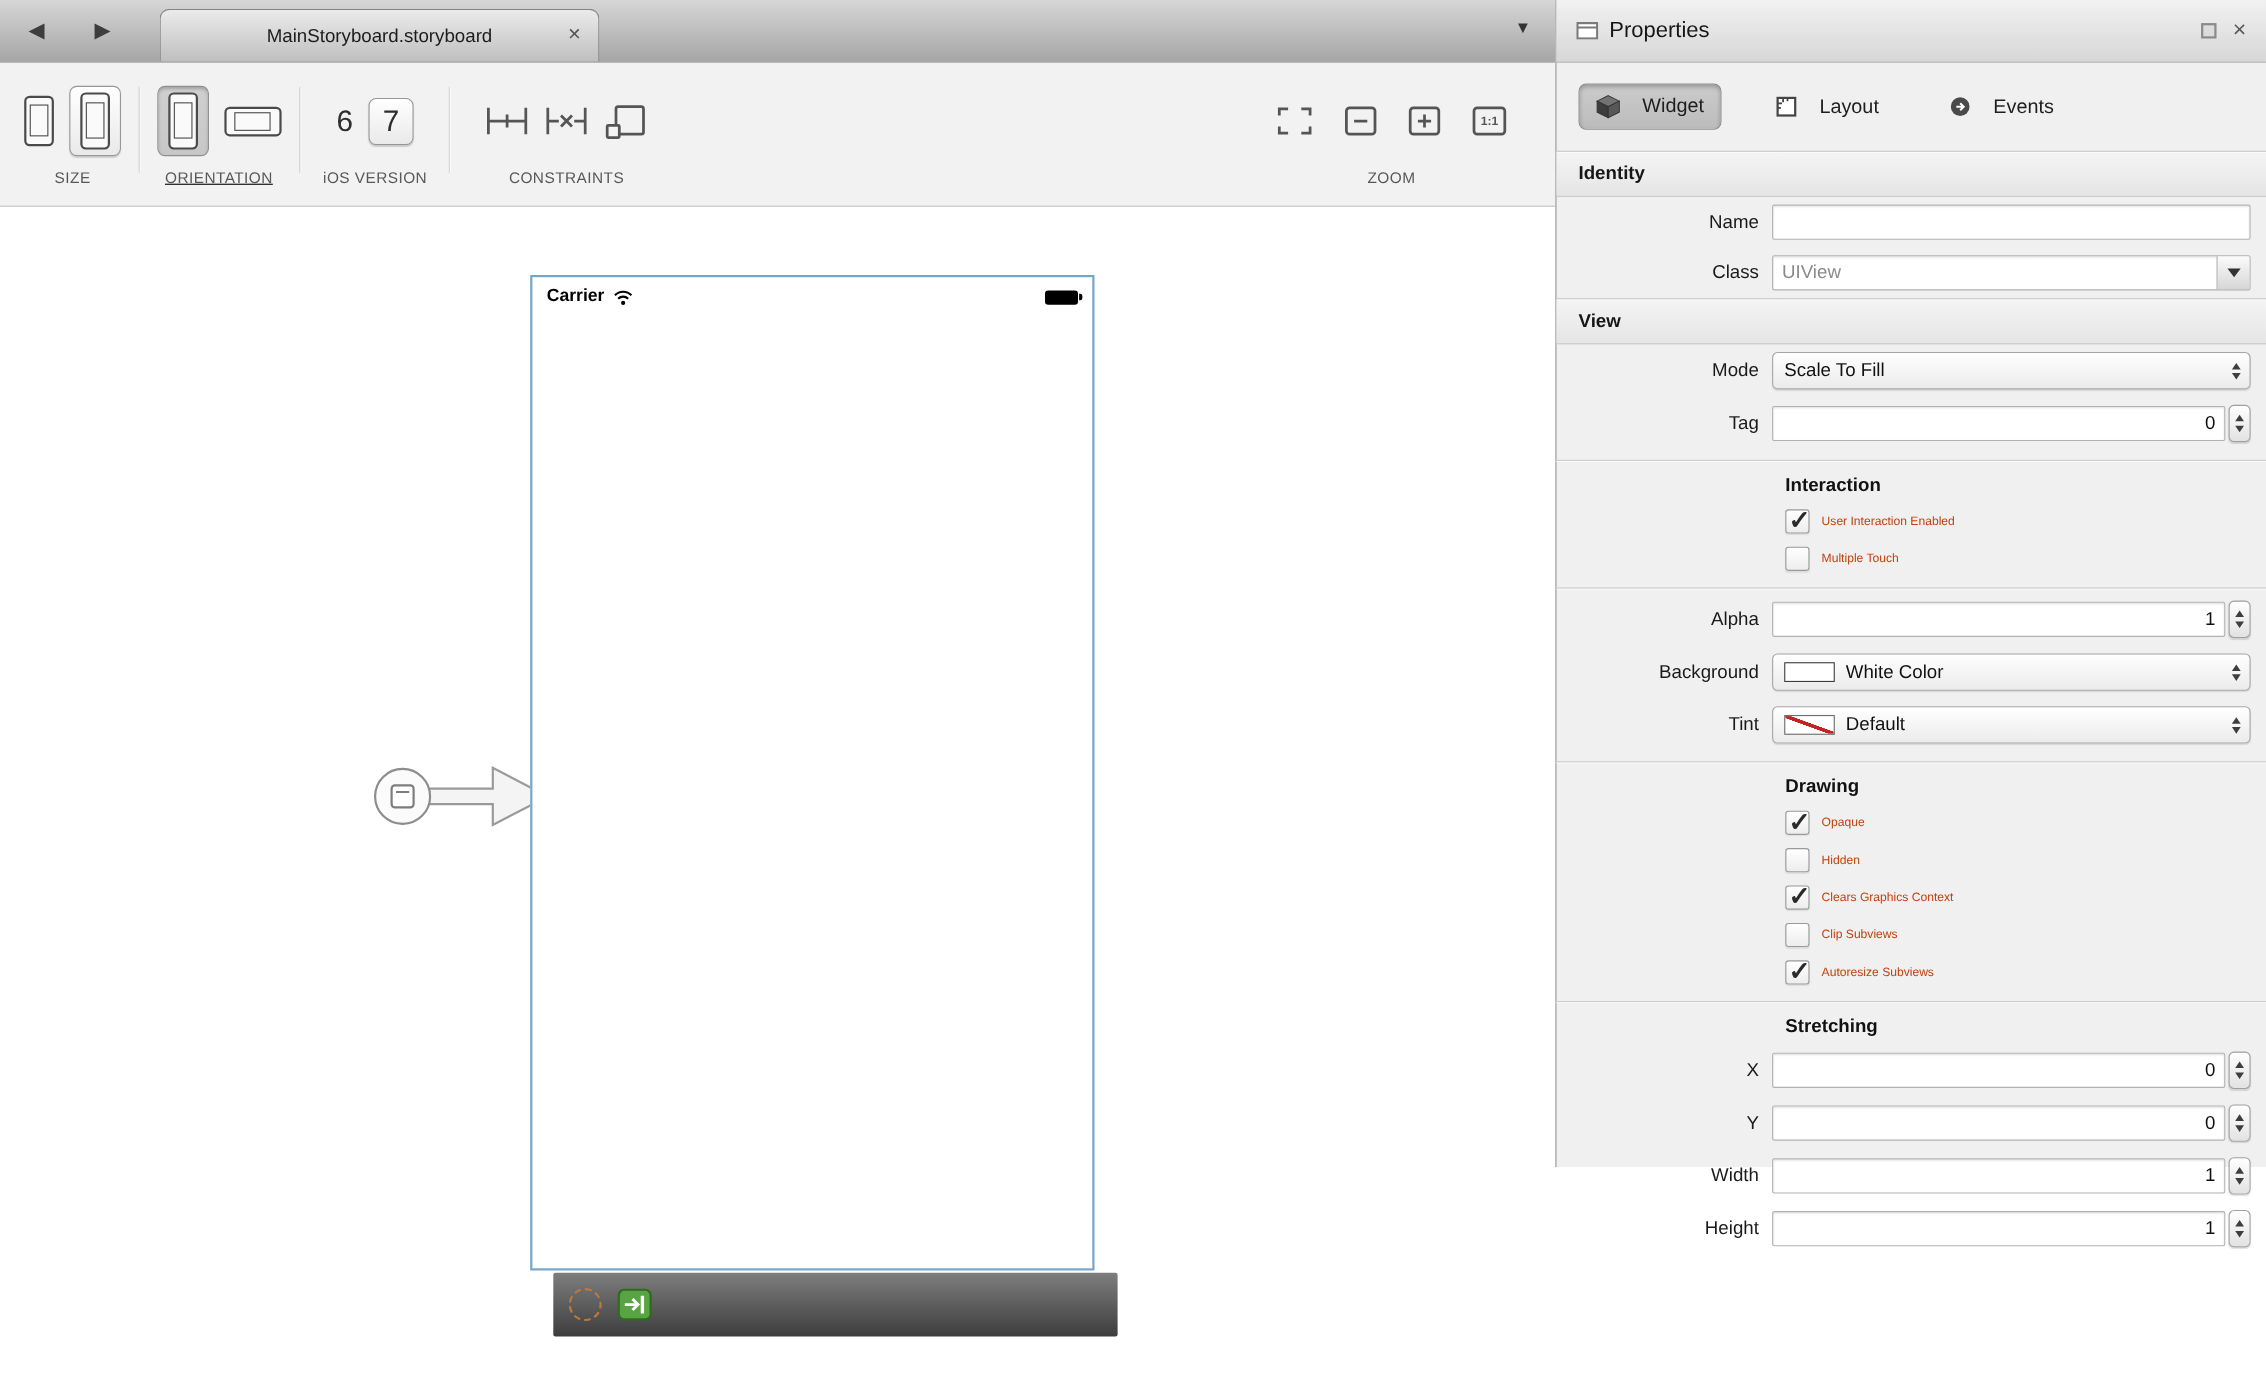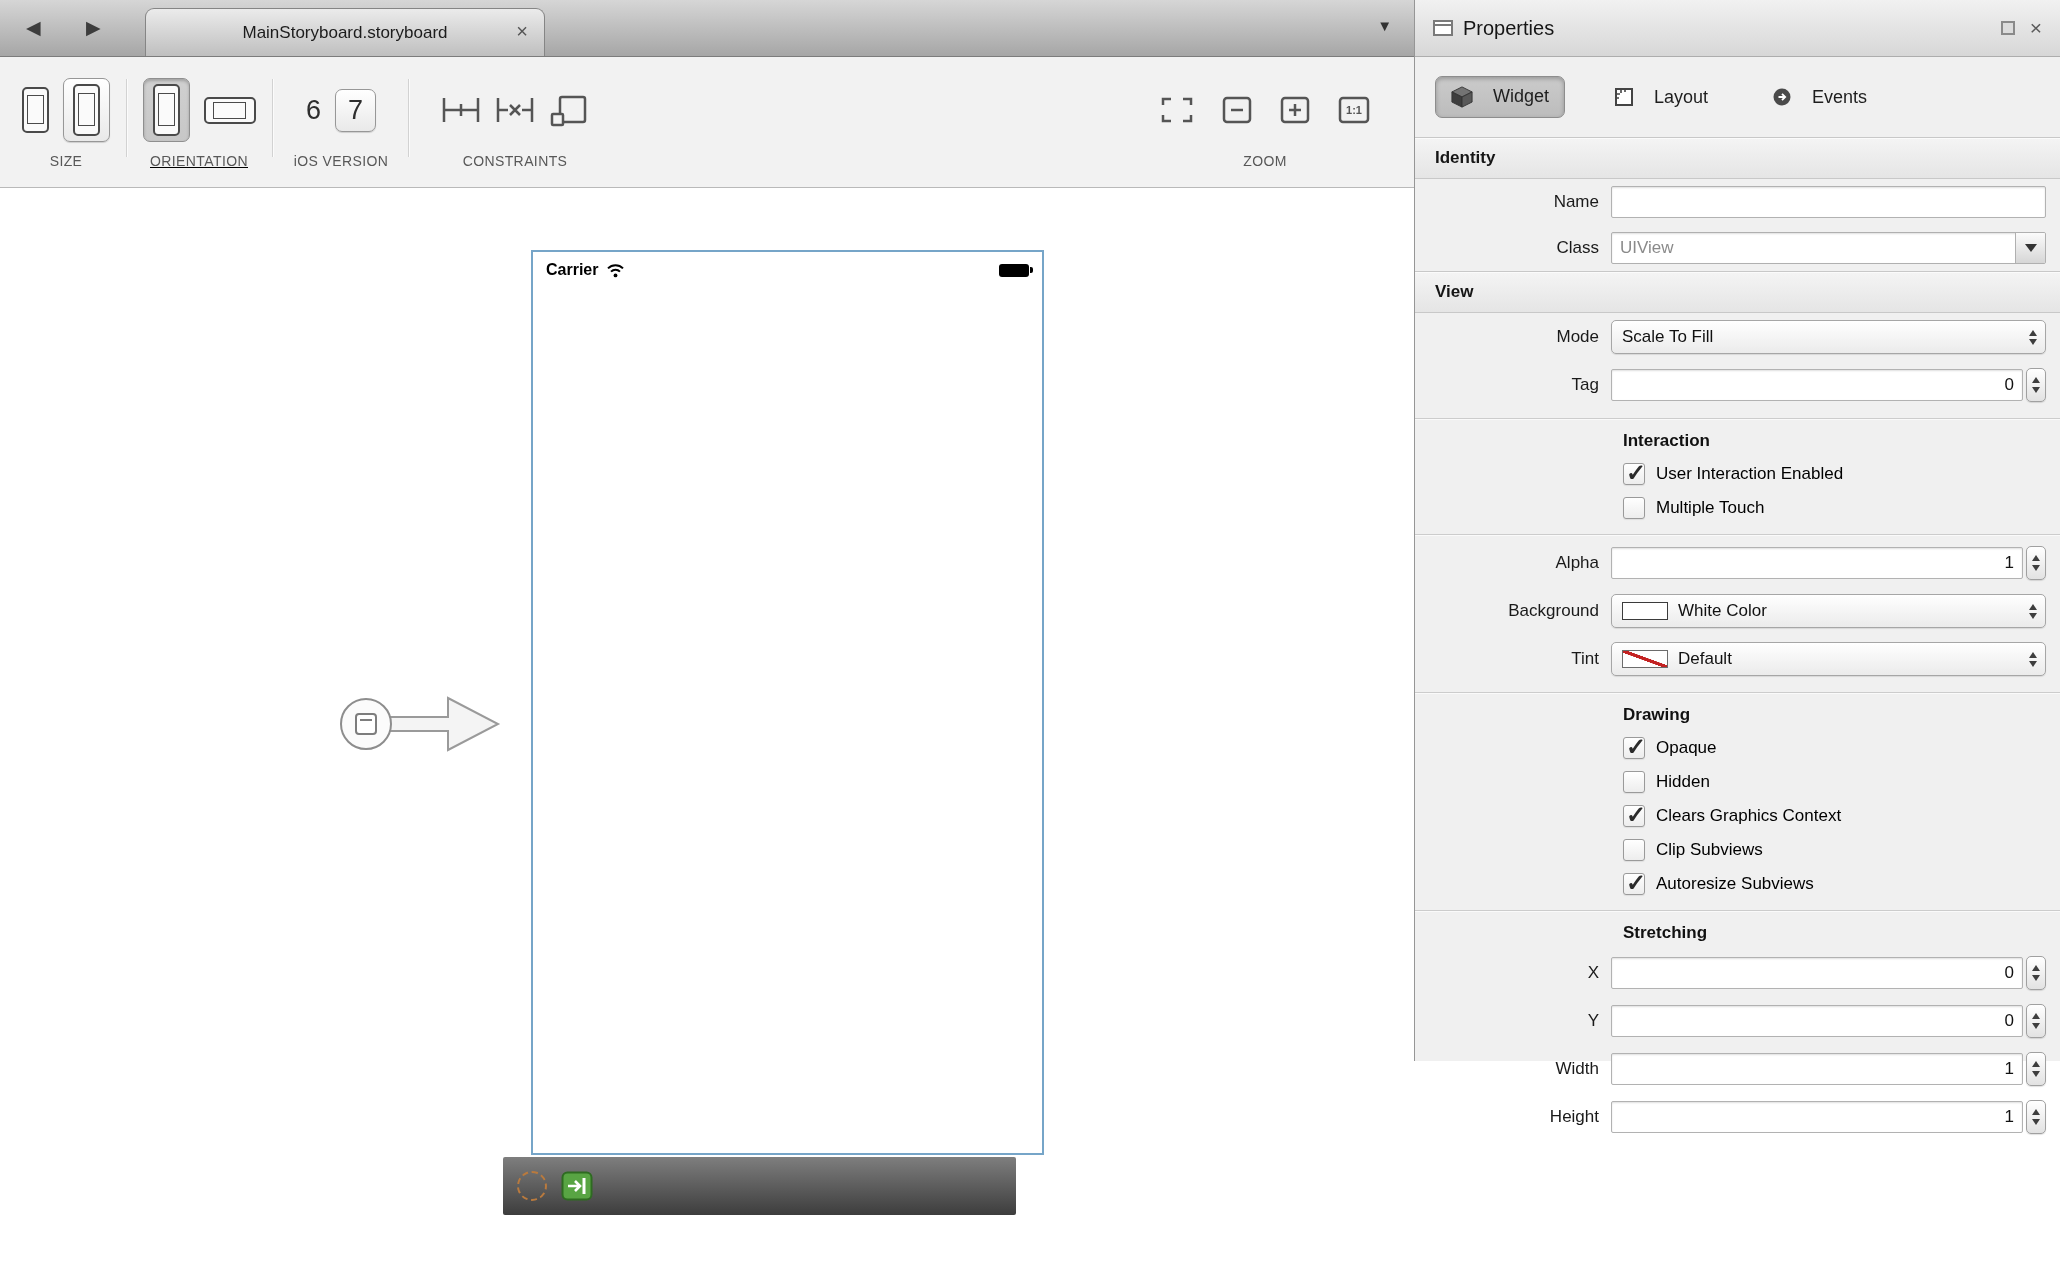--- a/index.html
+++ b/index.html
@@ -36,21 +36,21 @@
   .dev { display:block; border:2.5px solid #4a4a4a; border-radius:5px; position:relative; background:#fafafa; }
   .dev::after { content:""; position:absolute; border:1.5px solid #4a4a4a; }
   .dev.p35 { width:27px; height:46px; } .dev.p35::after { left:3px; right:3px; top:6px; bottom:7px; }
   .dev.p4  { width:27px; height:52px; } .dev.p4::after  { left:3px; right:3px; top:7px; bottom:8px; }
   .dev.land { width:52px; height:27px; } .dev.land::after { left:7px; right:8px; top:3px; bottom:3px; }
   .ios-num { font-size:27px; color:#2e2e2e; }
   .sel-box .ios-num { padding:0 3px; }
 
   
   #canvas { position:absolute; top:188px; left:0; width:1414px; bottom:0; background:#ffffff; }
-  #phone { position:absolute; left:531px; top:62px; width:513px; height:905px; background:#fff; border:2px solid #76a5c8; }
+  #phone { position:absolute; left:482px; top:62px; width:513px; height:905px; background:#fff; border:2px solid #76a5c8; }
   .status-bar { height:36px; display:flex; align-items:center; padding:0 13px; }
   .carrier { font-size:16px; font-weight:bold; color:#000; margin-right:8px; }
   .battery { margin-left:auto; width:30px; height:13px; background:#000; border-radius:3px; position:relative; }
   .battery::after { content:""; position:absolute; right:-4px; top:3.5px; width:3px; height:6px; background:#000; border-radius:0 2px 2px 0; }
   #dock { position:absolute; left:503px; top:969px; width:513px; height:58px;
     background:linear-gradient(#7e7e7e,#3d3d3d); border-radius:2px; display:flex; align-items:center; gap:14px; padding:0 14px; }
   .dock-circle { width:30px; height:30px; border:2.5px dashed #b97a3e; border-radius:50%; }
   #entry-arrow { position:absolute; left:336px; top:504px; }
 
   
@@ -93,21 +93,21 @@
 
   .swatch { flex:none; width:46px; height:18px; border:1.5px solid #3b3b3b; background:#fff; margin-right:10px; }
   .swatch.none { border-color:#6c6c6c;
     background:linear-gradient(to top right, #fff 44%, #c32222 45%, #c32222 55%, #fff 56%); }
 
   .group-label { padding:12px 0 6px 208px; font-weight:bold; font-size:17px; color:#111; }
   .chk-row { display:flex; align-items:center; padding:6px 0 6px 208px; }
   .chk { flex:none; width:22px; height:22px; border:1px solid #9a9a9a; border-radius:3px;
     background:linear-gradient(#ffffff,#ededed); box-shadow:0 1px 1px rgba(0,0,0,.08); margin-right:11px; position:relative; }
   .chk.checked::after { content:"\2713"; position:absolute; left:2px; top:-5px; font-size:24px; font-weight:bold; color:#2b2b2b; }
-  .chk-label { font-size:17px; color:#000000; }
+  .chk-label { font-size:11px; color:#c2410c; }
   .pdivider { border-top:1px solid #cccccc; box-shadow:0 1px 0 #fafafa; margin-top:9px; }
 </style>
 </head>
 <body>
 
 <div id="app">
 
   <div id="editor">
 
     <div id="tabbar">

